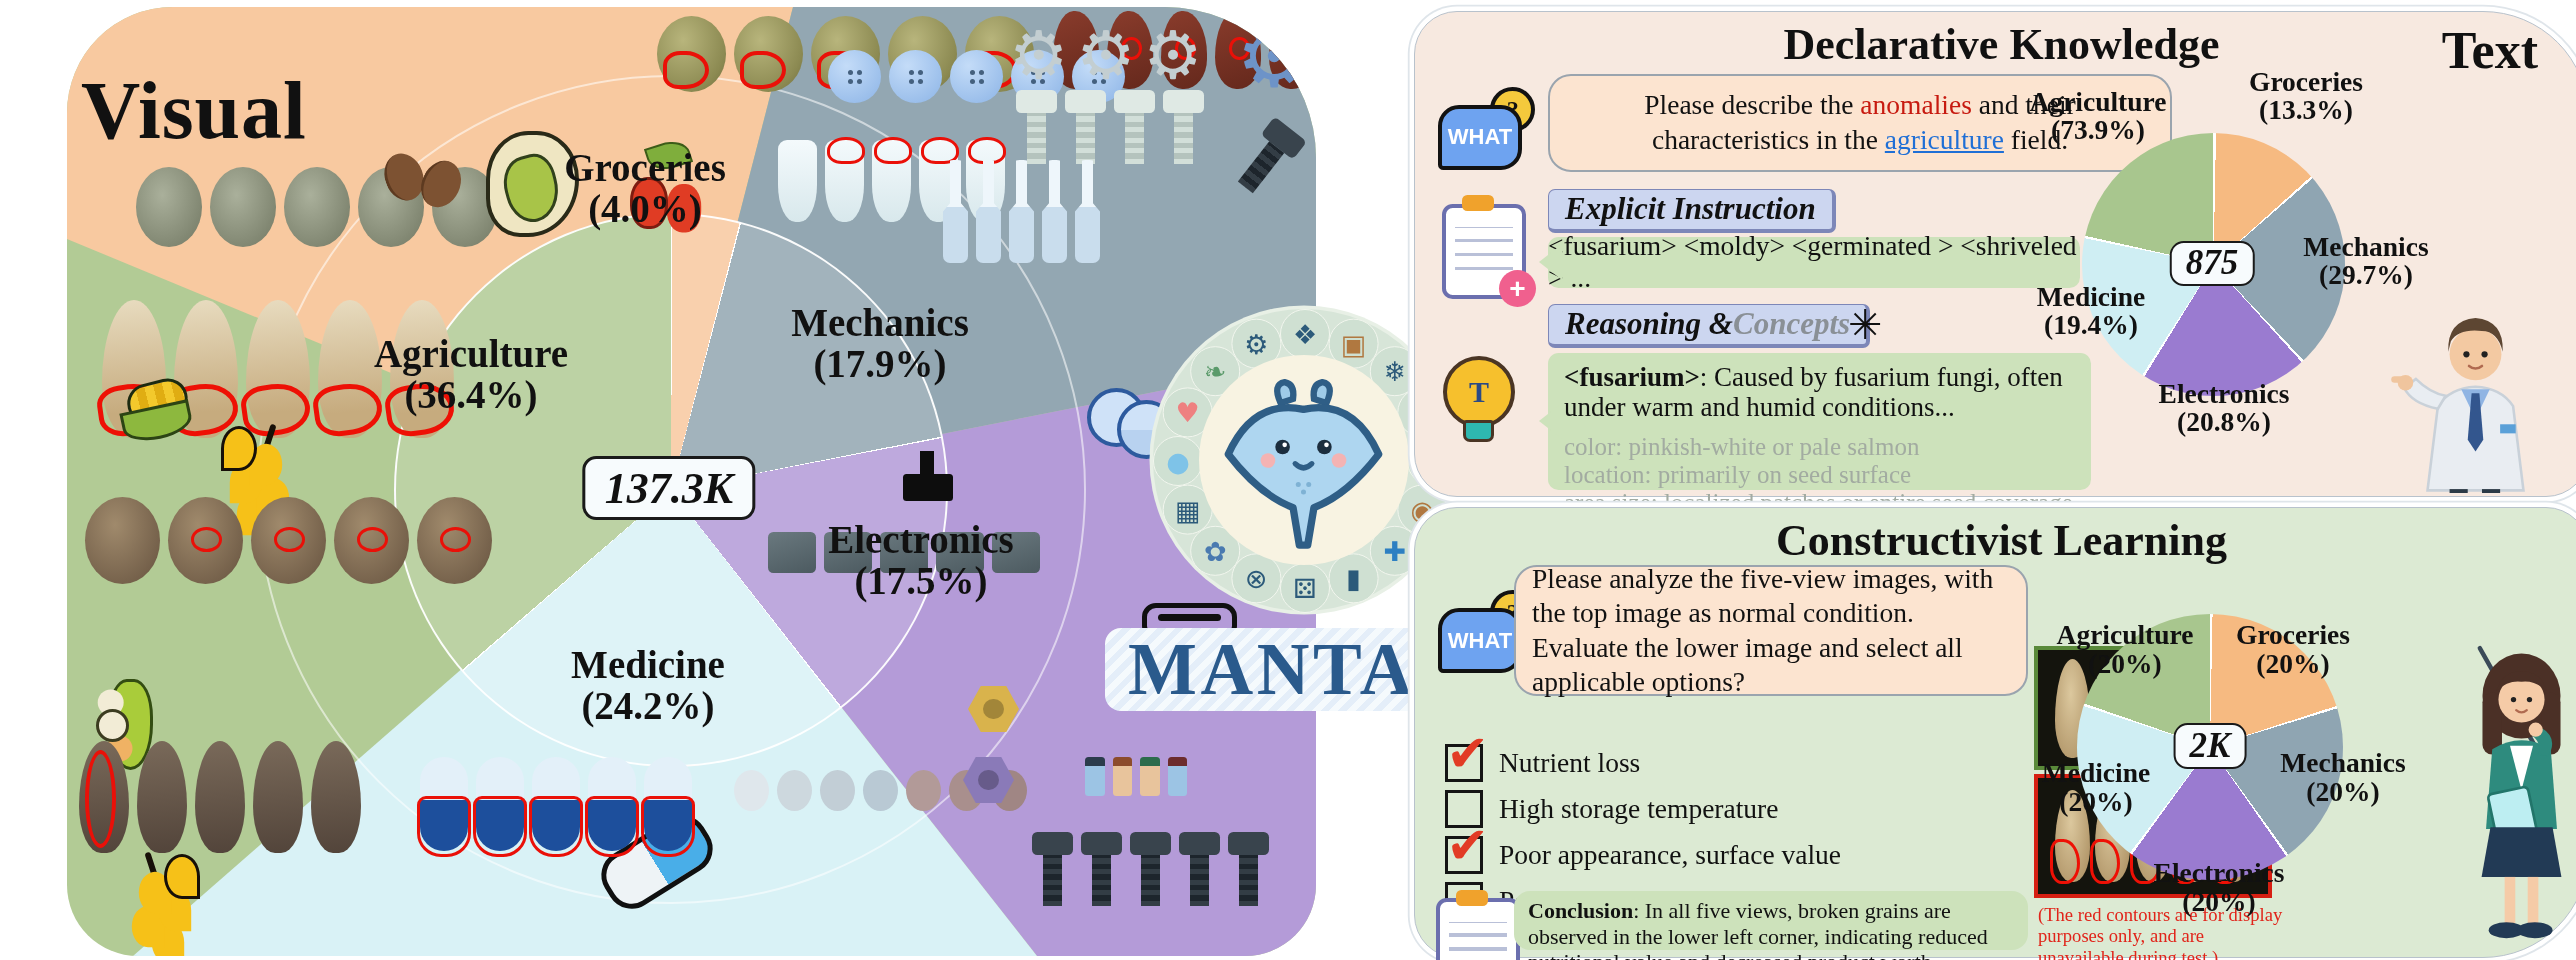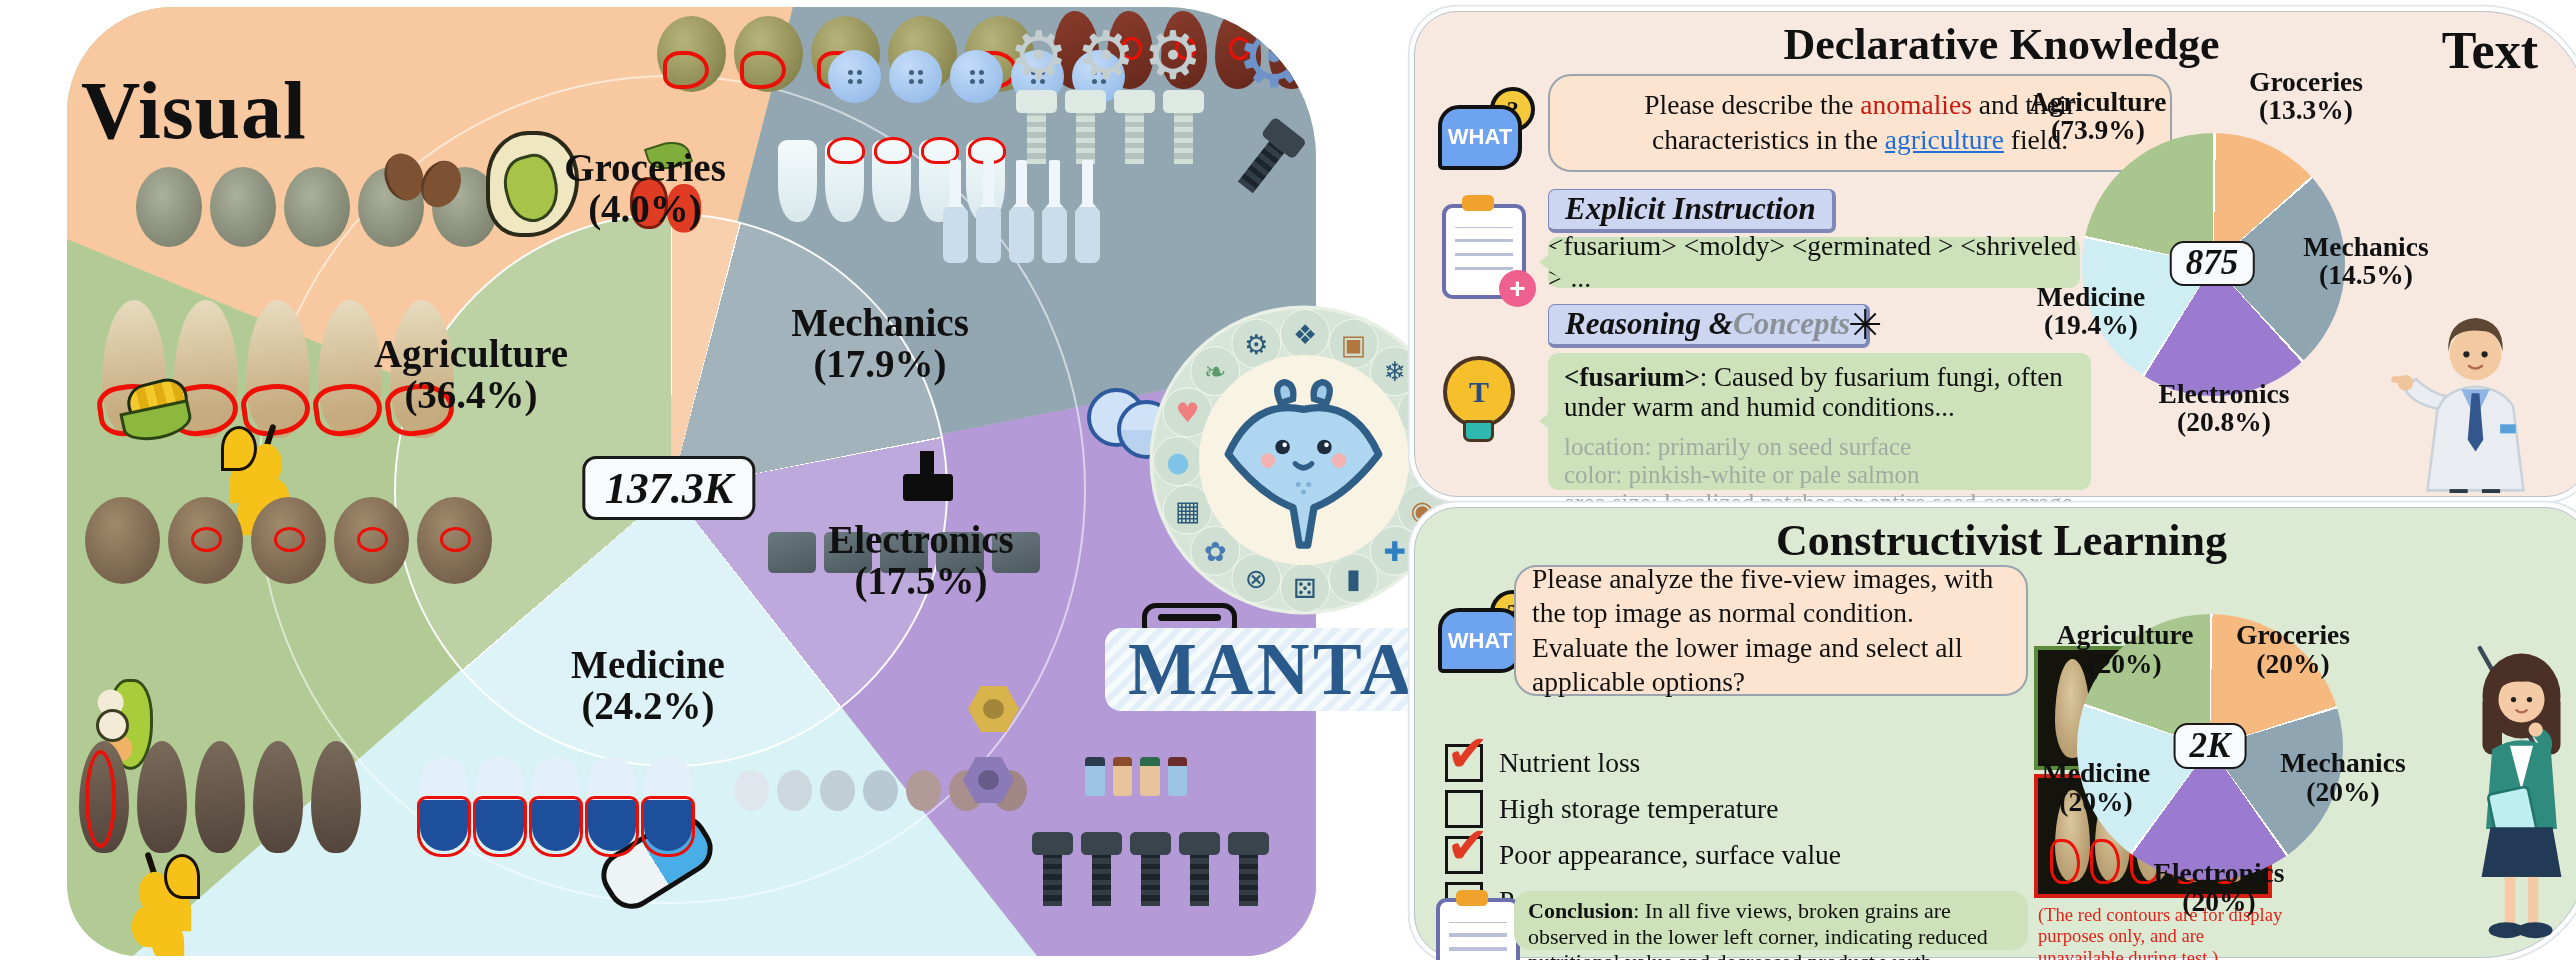--- a/index.html
+++ b/index.html
@@ -430,39 +430,39 @@
     <div class="greenbox arrow tagsbox" style="left:133px;top:225px;width:532px;height:51px;">&lt;fusarium&gt;  &lt;moldy&gt; &lt;germinated &gt;  &lt;shriveled &gt; ...</div>
 
     <div class="chip" style="left:133px;top:292px;">
       <span>Reasoning &amp;</span><span class="gray">Concepts</span>
     </div>
     <span class="gpt-icon" style="left:433px;top:293px;">✳</span>
     <div class="bulb" style="left:28px;top:344px;">T</div>
     <div class="greenbox arrow reasonbox" style="left:133px;top:341px;width:543px;height:137px;">
       <div><b>&lt;fusarium&gt;</b><span>: Caused by fusarium fungi, often under warm and humid conditions...</span></div>
       <div class="gray-lines">
+        <div>color: pinkish-white or pale salmon</div>
         <div>location: primarily on seed surface</div>
-        <div>color: pinkish-white or pale salmon</div>
         <div>area size: localized patches or entire seed coverage</div>
         <div>shape:  irregular, spreading patches...</div>
       </div>
     </div>
 
     <div class="pie" style="left: 667px; top: 121px; width: 263px; height: 263px; background: conic-gradient(rgb(255, 255, 255) 0deg, rgb(255, 255, 255) 1.1deg, rgb(246, 186, 129) 1.1deg, rgb(246, 186, 129) 47.88deg, rgb(255, 255, 255) 47.88deg, rgb(255, 255, 255) 48.98deg, rgb(143, 165, 178) 48.98deg, rgb(143, 165, 178) 136.8deg, rgb(255, 255, 255) 136.8deg, rgb(255, 255, 255) 137.9deg, rgb(154, 123, 208) 137.9deg, rgb(154, 123, 208) 211.68deg, rgb(255, 255, 255) 211.68deg, rgb(255, 255, 255) 212.78deg, rgb(207, 238, 243) 212.78deg, rgb(207, 238, 243) 281.52deg, rgb(255, 255, 255) 281.52deg, rgb(255, 255, 255) 282.62deg, rgb(168, 198, 142) 282.62deg, rgb(168, 198, 142) 360deg);"></div>
     <div class="plabel" style="left:683px;top:105px;">
       <span>Agriculture</span>
         <span>(73.9%)</span>
     </div>
     <div class="plabel" style="left:891px;top:85px;">
       <span>Groceries</span>
         <span>(13.3%)</span>
     </div>
     <div class="plabel" style="left:951px;top:250px;">
       <span>Mechanics</span>
-        <span>(14.5%)</span>
+        <span>(29.7%)</span>
     </div>
     <div class="plabel" style="left:676px;top:300px;">
       <span>Medicine</span>
         <span>(19.4%)</span>
     </div>
     <div class="plabel" style="left:809px;top:397px;">
       <span>Electronics</span>
         <span>(20.8%)</span>
     </div>
     <div class="center-chip chip-small" style="left:797px;top:252px;">875</div>

